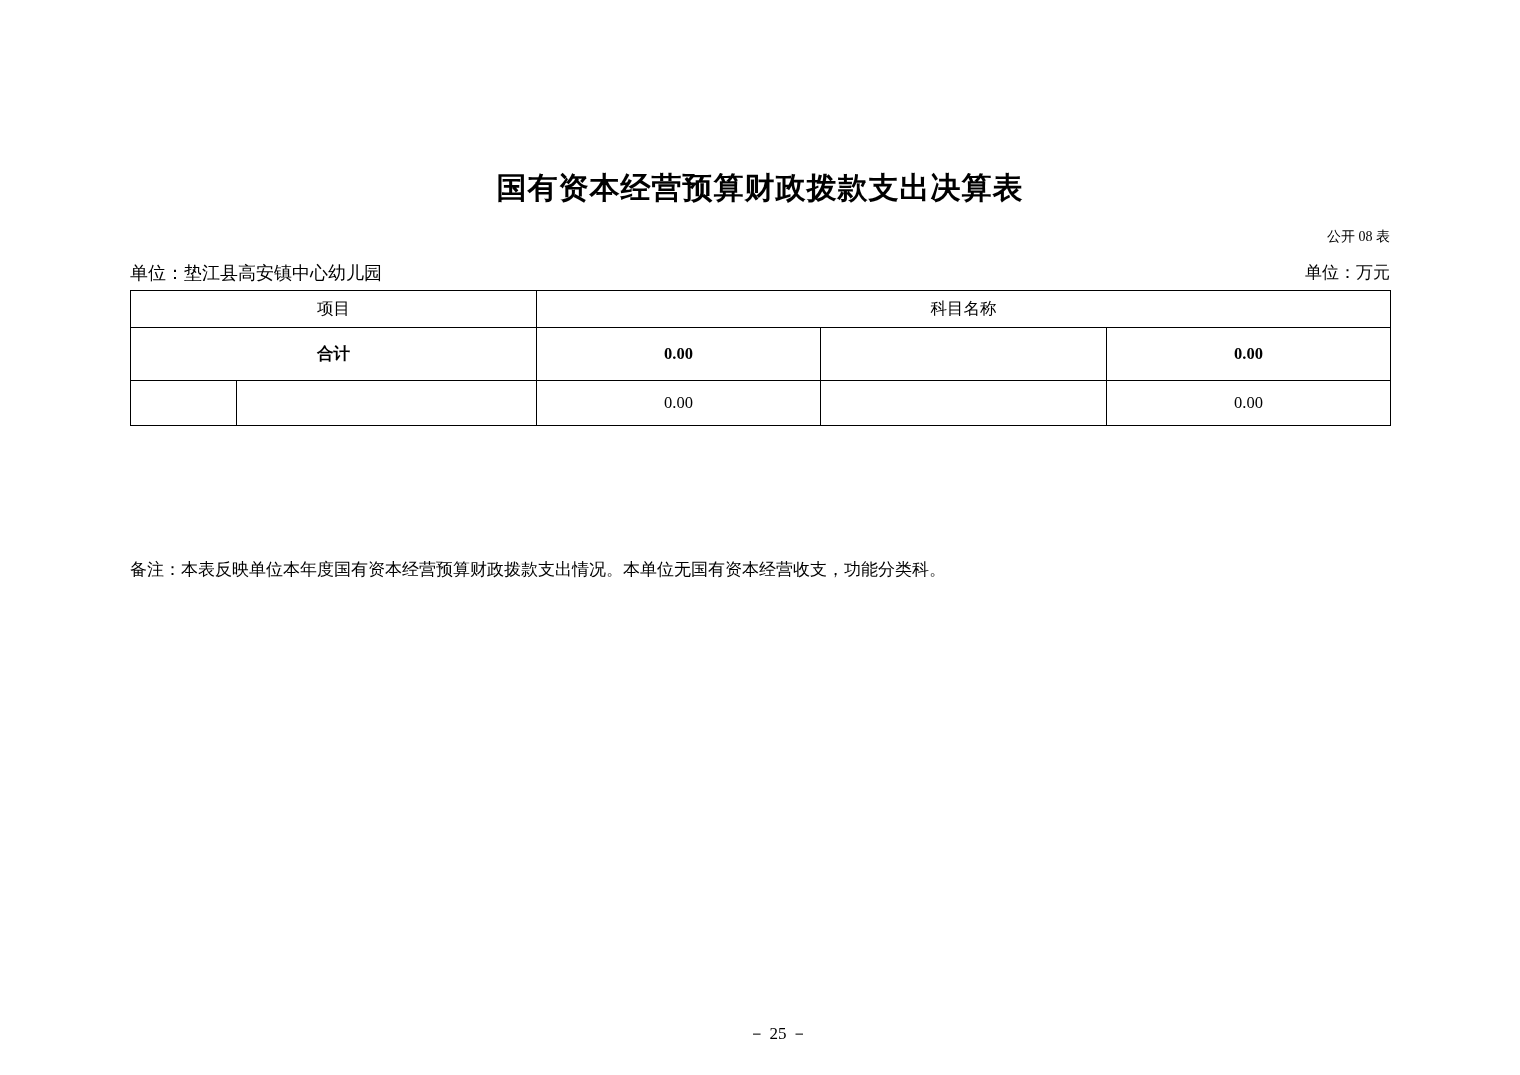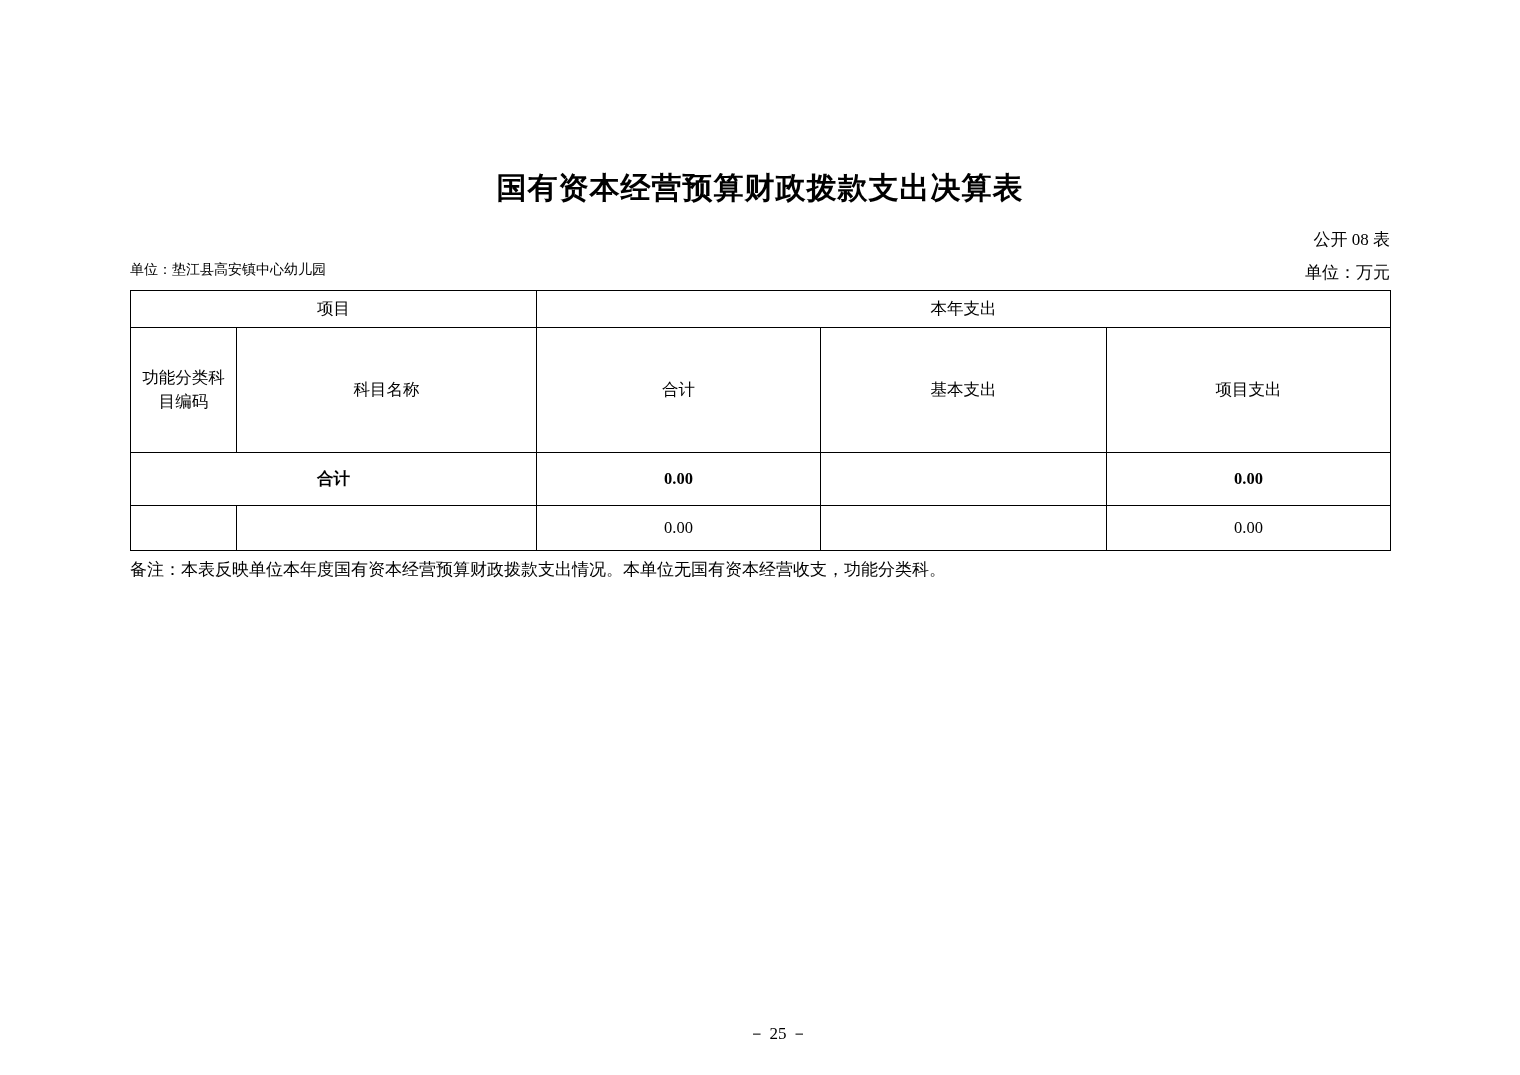--- a/index.html
+++ b/index.html
@@ -30,28 +30,28 @@
     text-align: center;
     font-size: 30px;
     font-weight: bold;
     letter-spacing: 1px;
     font-family: "Liberation Serif", serif;
   }
   .form-code {
     position: absolute;
     right: 130px;
     top: 228px;
-    font-size: 17px;
+    font-size: 14px;
     text-align: right;
   }
   .meta-left {
     position: absolute;
     left: 130px;
     top: 261px;
-    font-size: 14px;
+    font-size: 18px;
     text-align: center;
   }
   .meta-right {
     position: absolute;
     right: 130px;
     top: 261px;
     font-size: 17px;
     text-align: left;
   }
   table.main {
@@ -126,31 +126,21 @@
     <colgroup>
       <col class="c1">
         <col class="c2">
         <col class="c3">
         <col class="c4">
         <col class="c5">
     </colgroup>
     <tbody>
       <tr>
         <td class="h-proj" colspan="2">项目</td>
-        <td class="h-proj" colspan="3">本年支出</td>
-      </tr>
-      <tr>
-        <td class="h-sub">
-          <span>功能分类科</span><br>
-          <span>目编码</span>
-        </td>
-        <td class="h-sub">科目名称</td>
-        <td class="h-sub">合计</td>
-        <td class="h-sub">基本支出</td>
-        <td class="h-sub">项目支出</td>
+        <td class="h-proj" colspan="3">科目名称</td>
       </tr>
       <tr>
         <td class="h-total bold" colspan="2">合计</td>
         <td class="h-total num-bold">0.00</td>
         <td class="h-total num-bold"></td>
         <td class="h-total num-bold">0.00</td>
       </tr>
       <tr>
         <td class="h-row"></td>
         <td class="h-row"></td>

